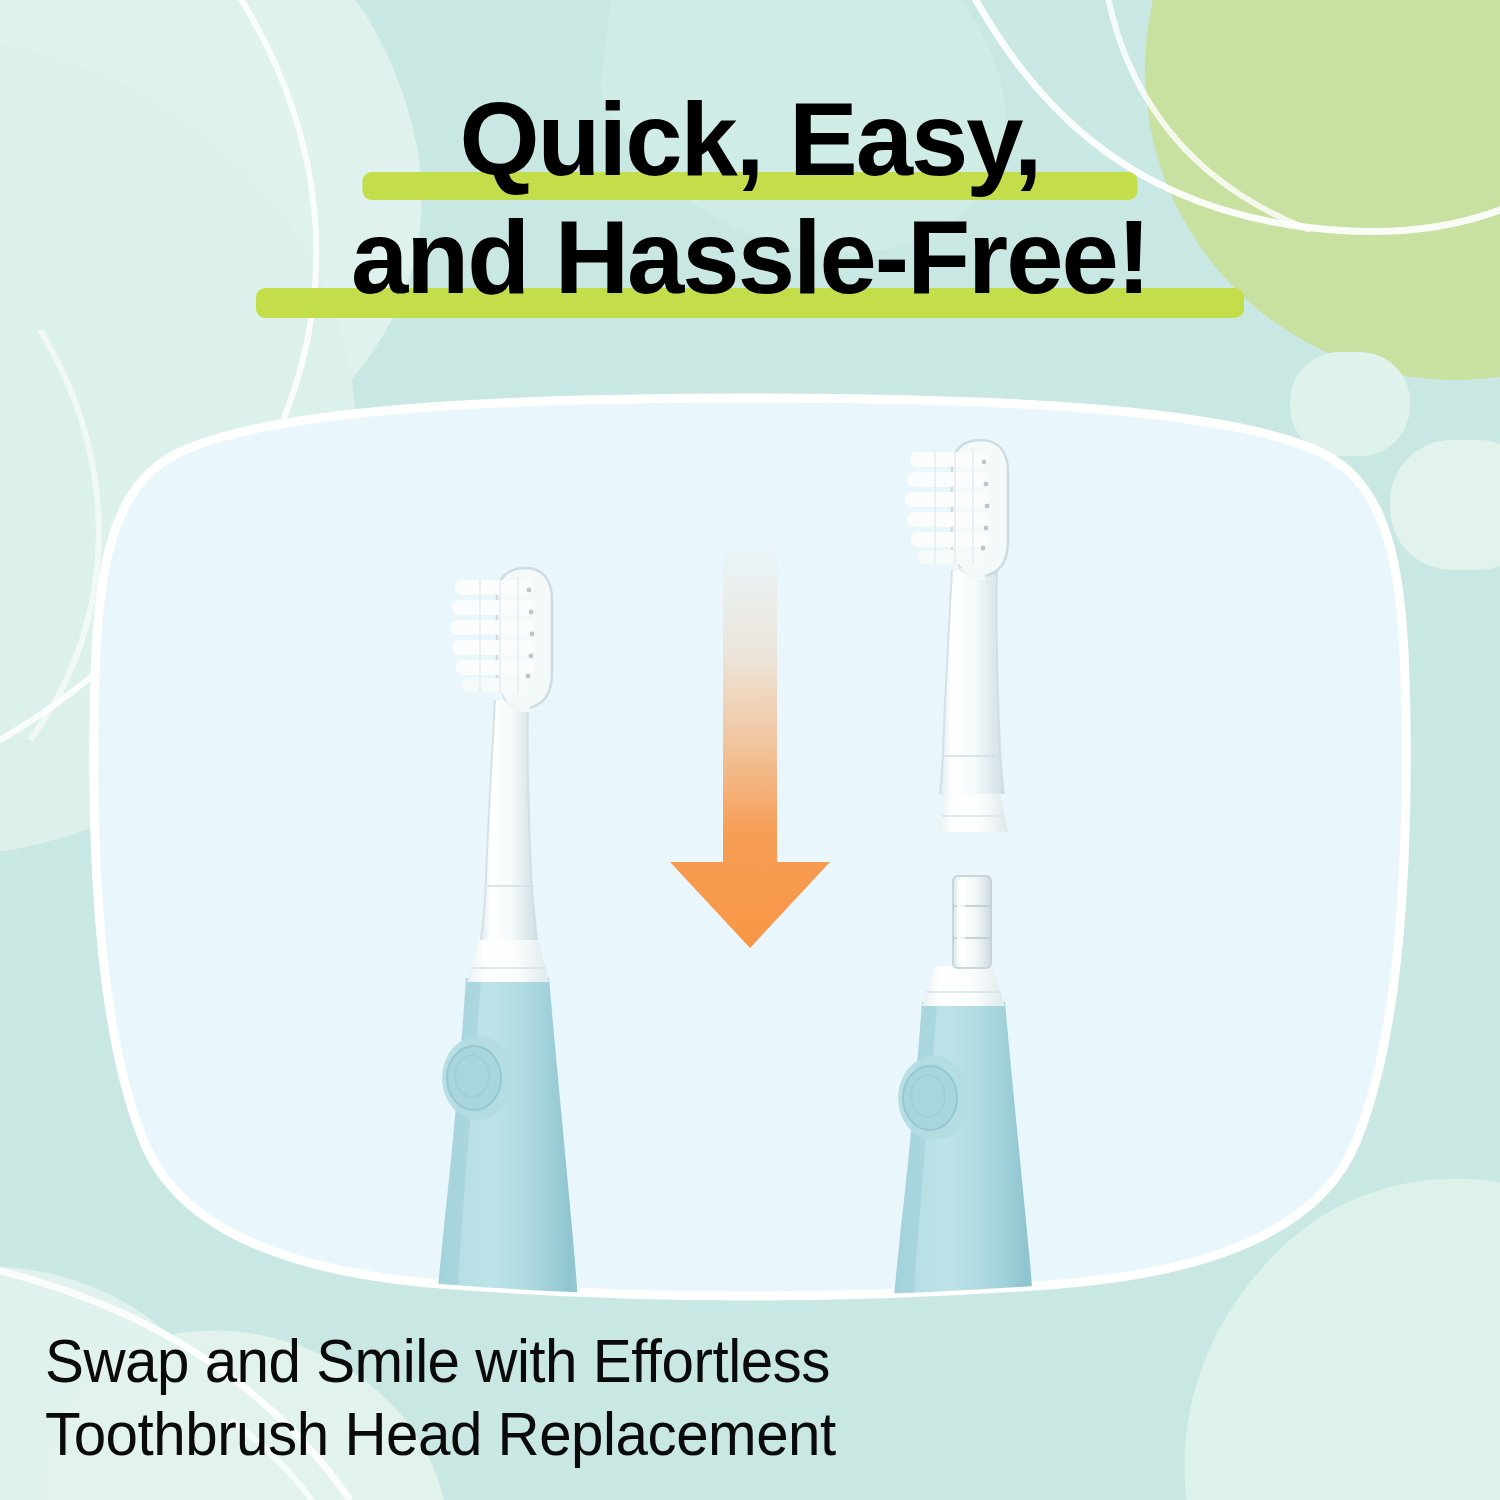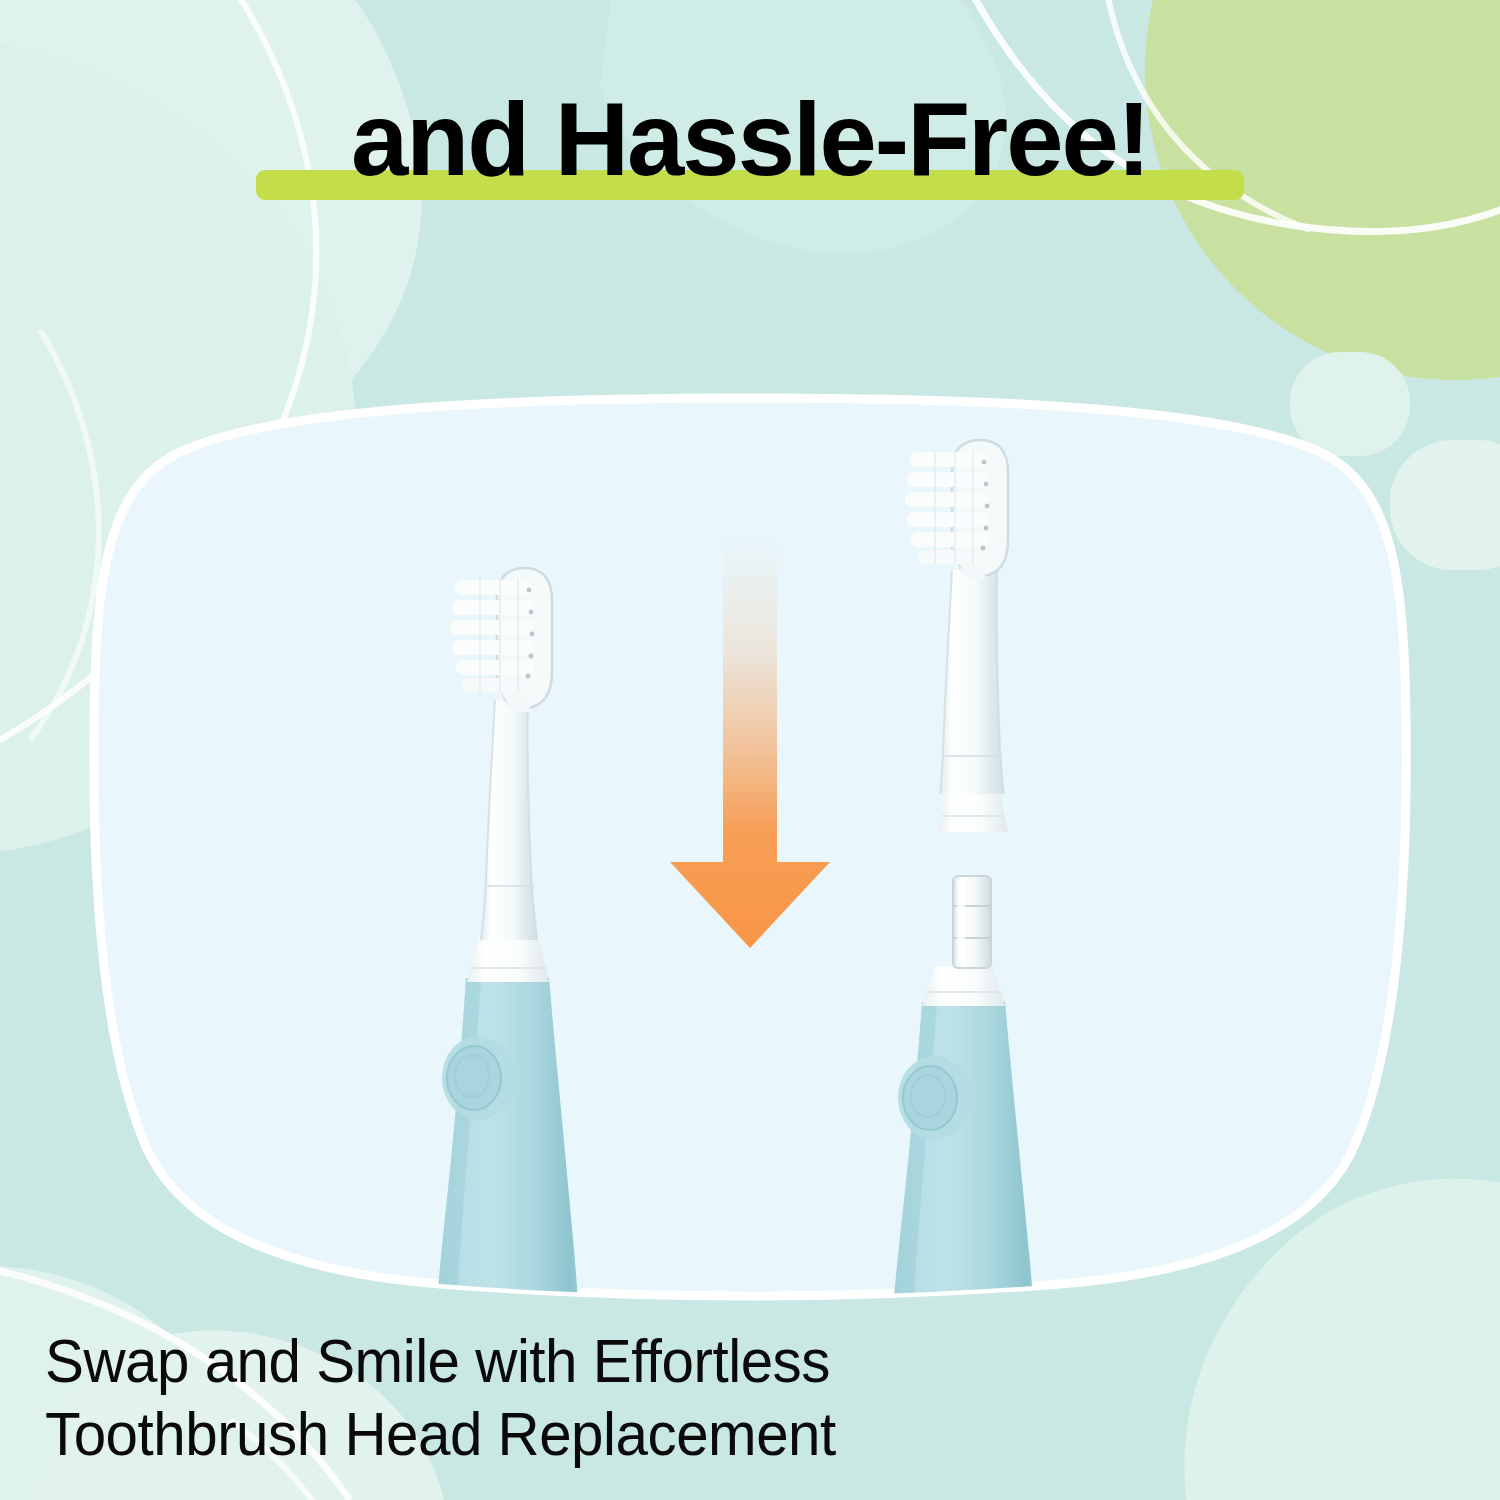--- a/index.html
+++ b/index.html
@@ -122,20 +122,24 @@
       <path fill="none" stroke="#ffffff" stroke-width="6" opacity="0.85" d="M 215,-40 C 330,120 350,300 260,470 C 180,620 60,720 -80,780"></path>
       <path fill="none" stroke="#ffffff" stroke-width="7" opacity="0.9" d="M 960,-30 C 1030,110 1130,200 1290,225 C 1400,242 1490,225 1560,180"></path>
       <path fill="none" stroke="#ffffff" stroke-width="6" opacity="0.8" d="M 1100,-60 C 1110,80 1180,180 1310,230"></path>
       <path fill="none" stroke="#ffffff" stroke-width="7" opacity="0.85" d="M -60,1258 C 120,1290 260,1370 350,1500"></path>
       <path fill="none" stroke="#ffffff" stroke-width="6" opacity="0.7" d="M 230,1420 C 300,1470 340,1530 360,1600"></path>
       <path fill="none" stroke="#ffffff" stroke-width="6" opacity="0.55" d="M 40,330 C 120,460 120,620 30,740"></path>
     </g>
   </svg>
 
   <div id="headline">
+    <div class="hl-line" id="hl-line-1">
+      <span class="hl-bar"></span>
+      <span class="hl-text">Quick, Easy,</span>
+    </div>
     <div class="hl-line" id="hl-line-2">
       <span class="hl-bar"></span>
       <span class="hl-text">and Hassle-Free!</span>
     </div>
   </div>
 
   <svg id="panel-svg" viewBox="0 0 1500 1500">
     <defs>
 
       <path id="panelPath" d="M 750,398

